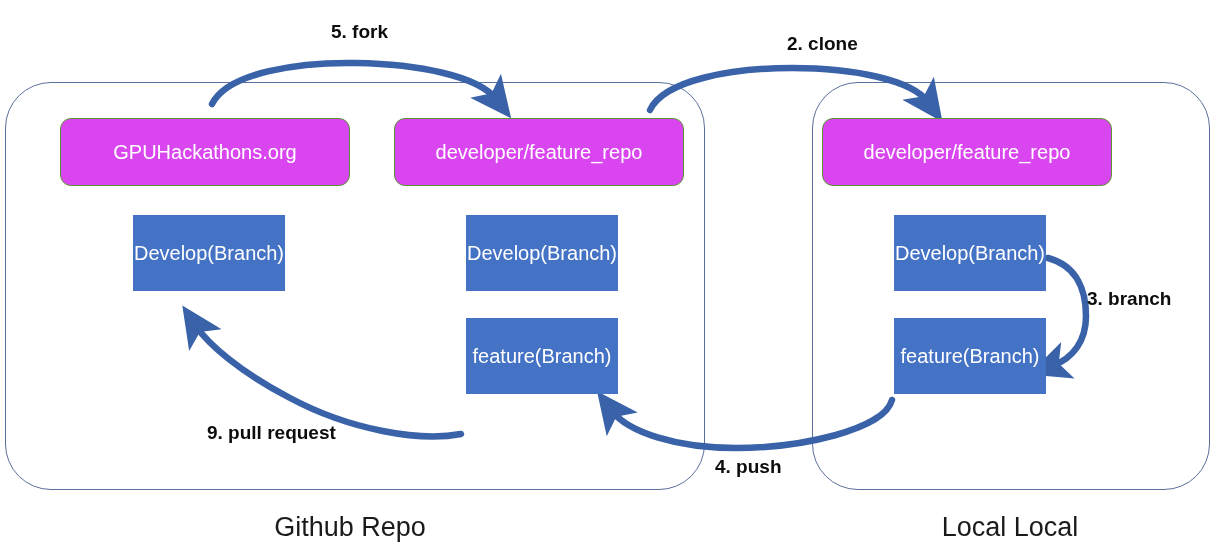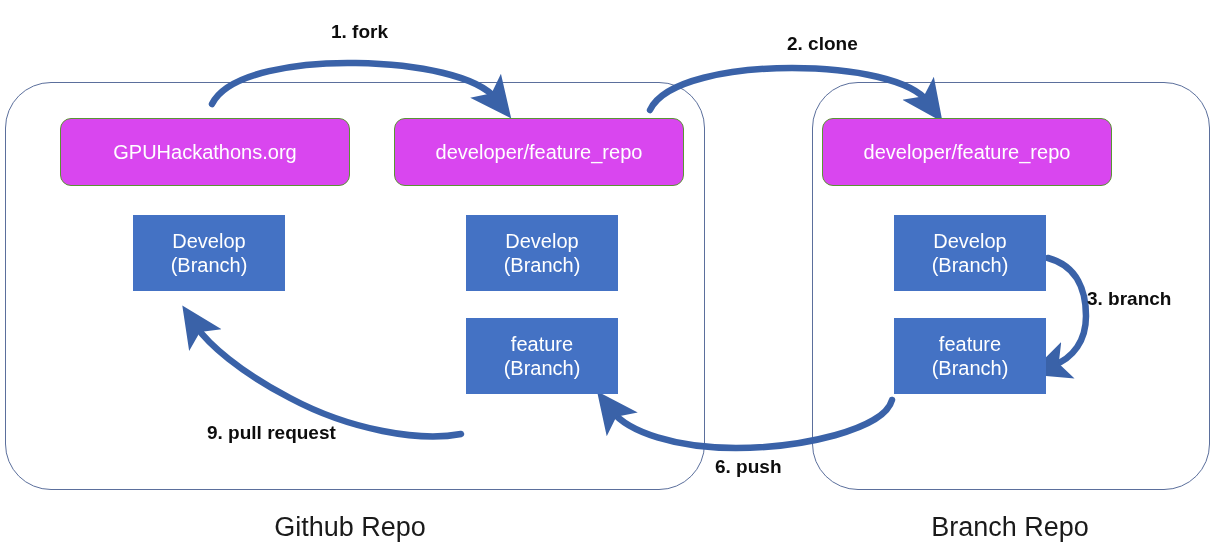--- a/index.html
+++ b/index.html
@@ -77,21 +77,21 @@
   #node-local-repo      { left: 822px; top: 118px; width: 290px; height: 68px; }
 
   
   .branch-node {
     position: absolute;
     background: #4472C4;
     color: #ffffff;
     font-size: 20px;
     line-height: 1.22;
     display: flex;
-    flex-direction: column;
+    flex-direction: row;
     align-items: center;
     justify-content: center;
     box-sizing: border-box;
     text-align: center;
   }
   #node-gh-develop      { left: 133px; top: 215px; width: 152px; height: 76px; }
   #node-fork-develop    { left: 466px; top: 215px; width: 152px; height: 76px; }
   #node-fork-feature    { left: 466px; top: 318px; width: 152px; height: 76px; }
   #node-local-develop   { left: 894px; top: 215px; width: 152px; height: 76px; }
   #node-local-feature   { left: 894px; top: 318px; width: 152px; height: 76px; }
@@ -177,22 +177,22 @@
   <div class="branch-node" id="node-local-develop">
     <span>Develop</span>
     <span>(Branch)</span>
   </div>
 
   <div class="branch-node" id="node-local-feature">
     <span>feature</span>
     <span>(Branch)</span>
   </div>
 
-  <div class="step-label" id="label-fork">1. fork</div>
+  <div class="step-label" id="label-fork">5. fork</div>
   <div class="step-label" id="label-clone">2. clone</div>
   <div class="step-label" id="label-branch">3. branch</div>
-  <div class="step-label" id="label-push">6. push</div>
+  <div class="step-label" id="label-push">4. push</div>
   <div class="step-label" id="label-pullrequest">9. pull request</div>
 
   <div class="repo-caption" id="github-caption">Github Repo</div>
-  <div class="repo-caption" id="local-caption">Branch Repo</div>
+  <div class="repo-caption" id="local-caption">Local Local</div>
 
 </div>
 
 </body></html>

